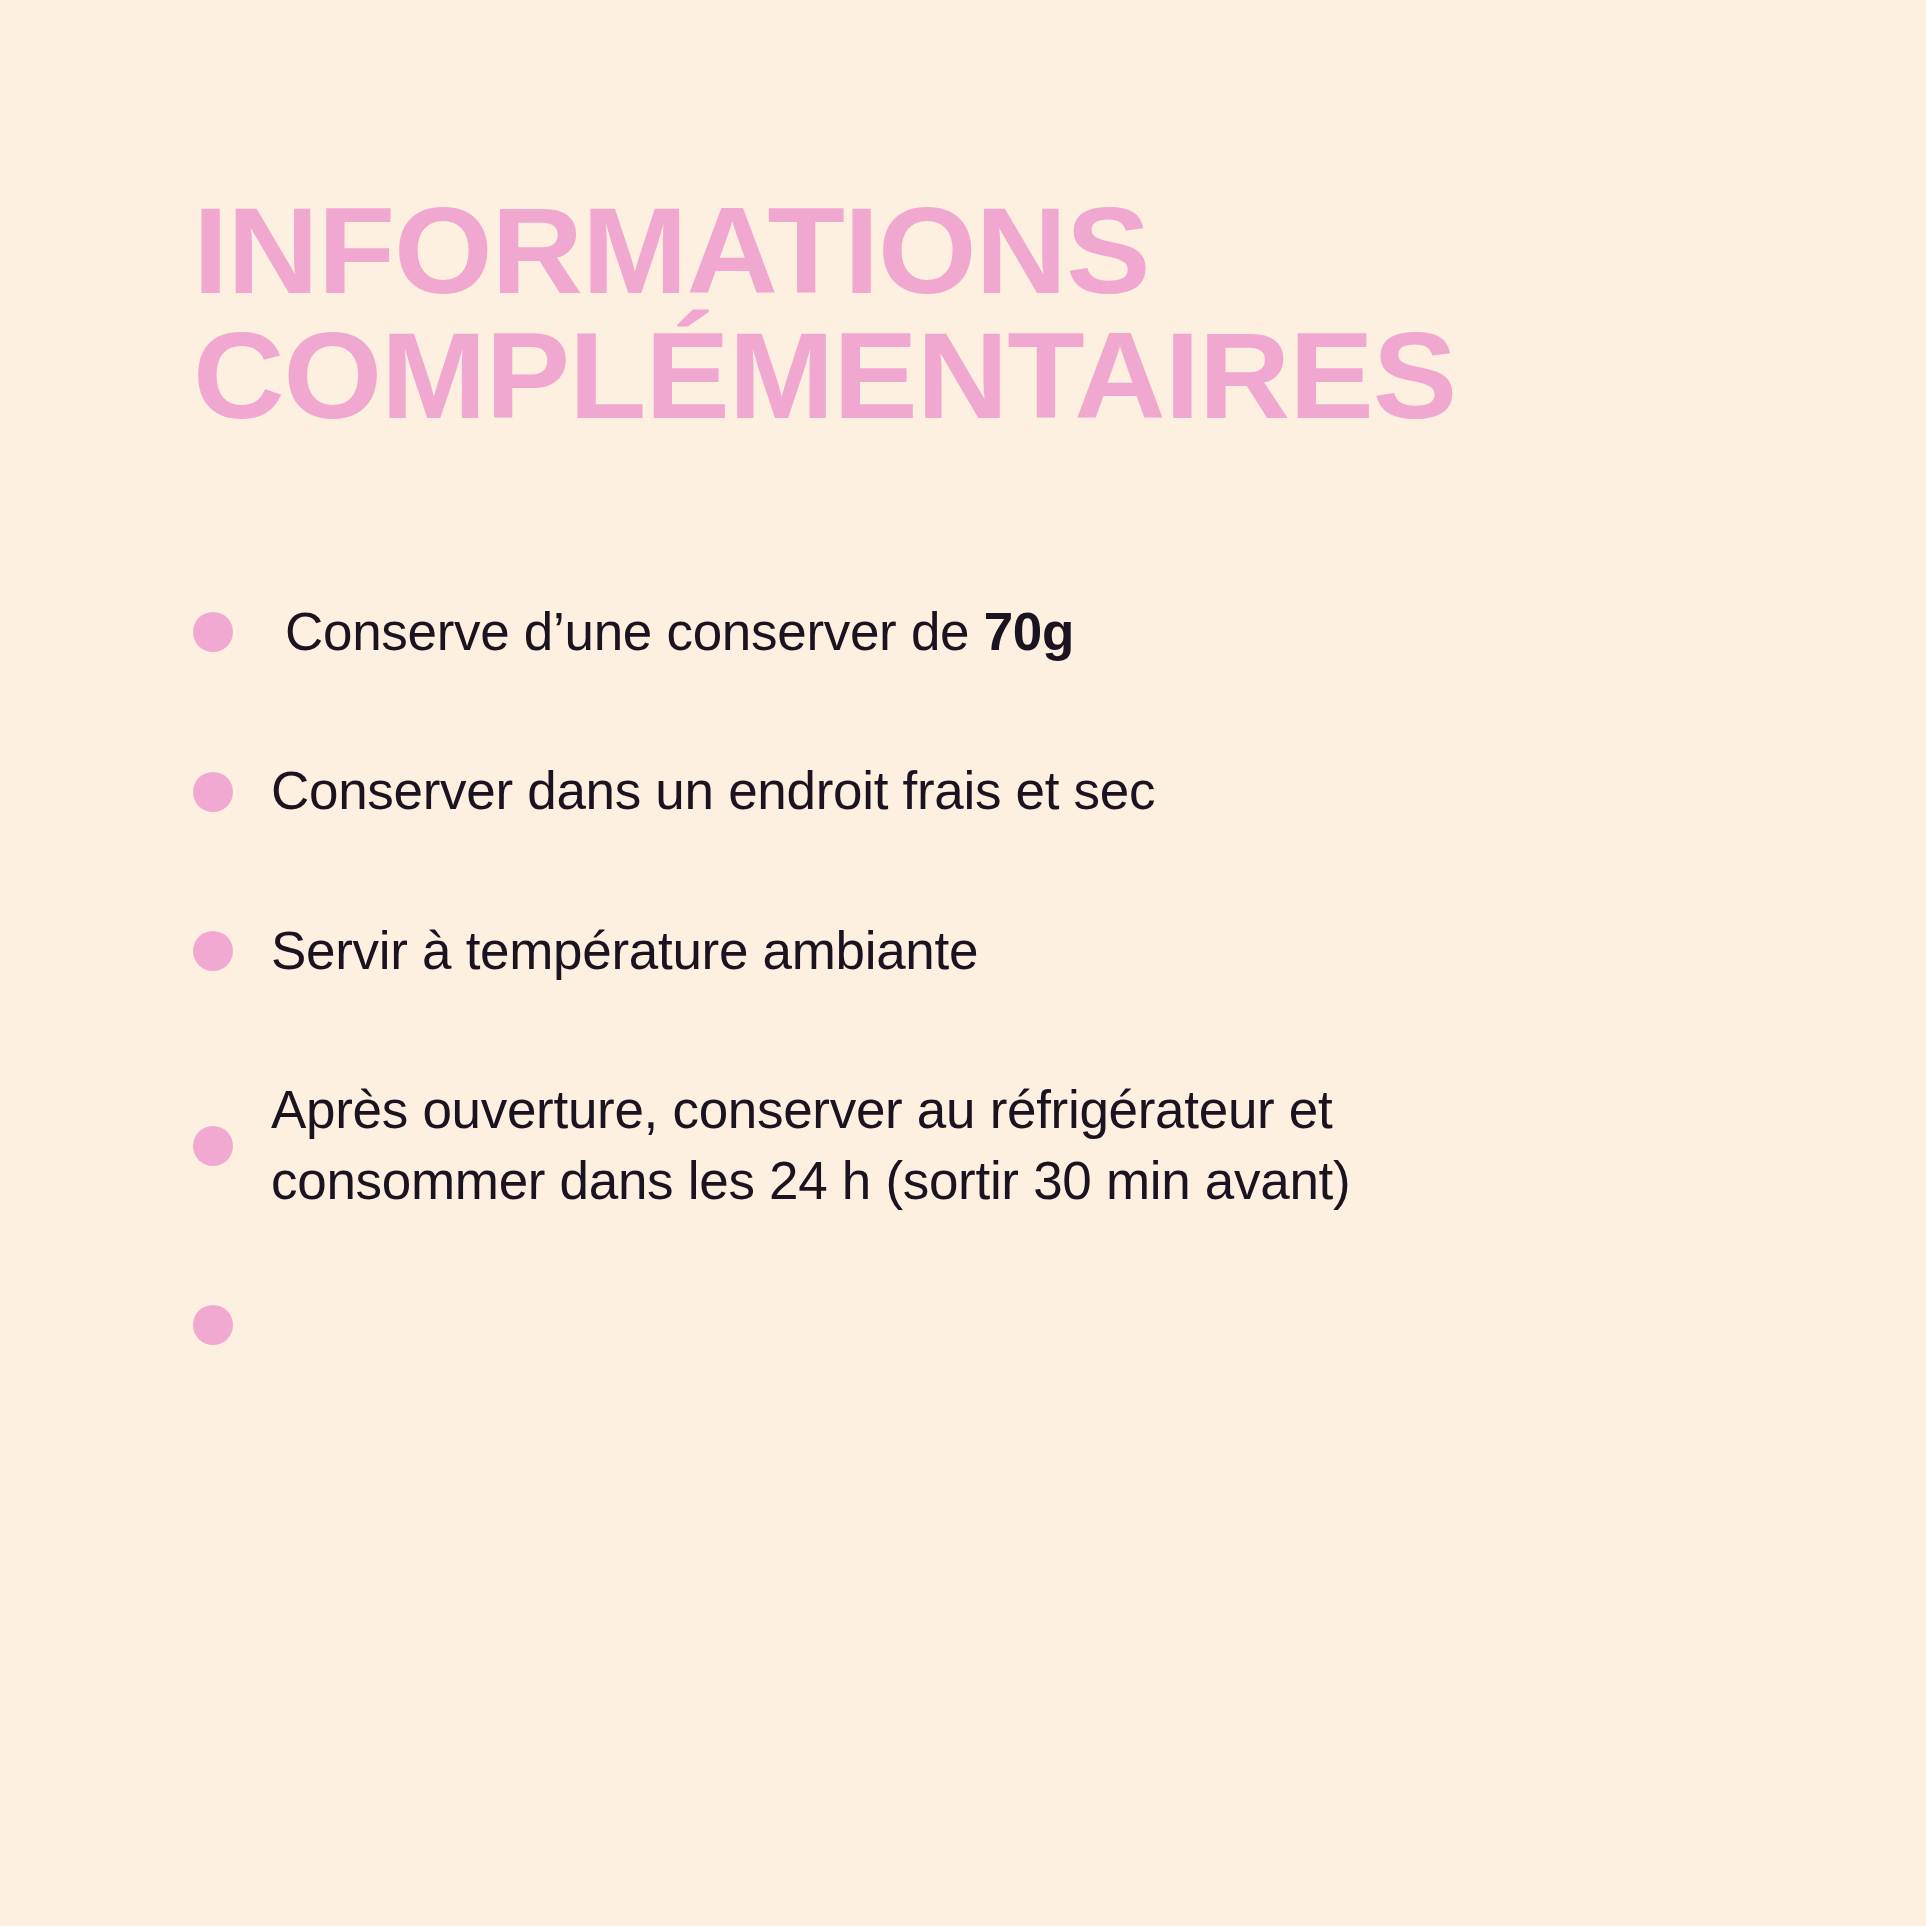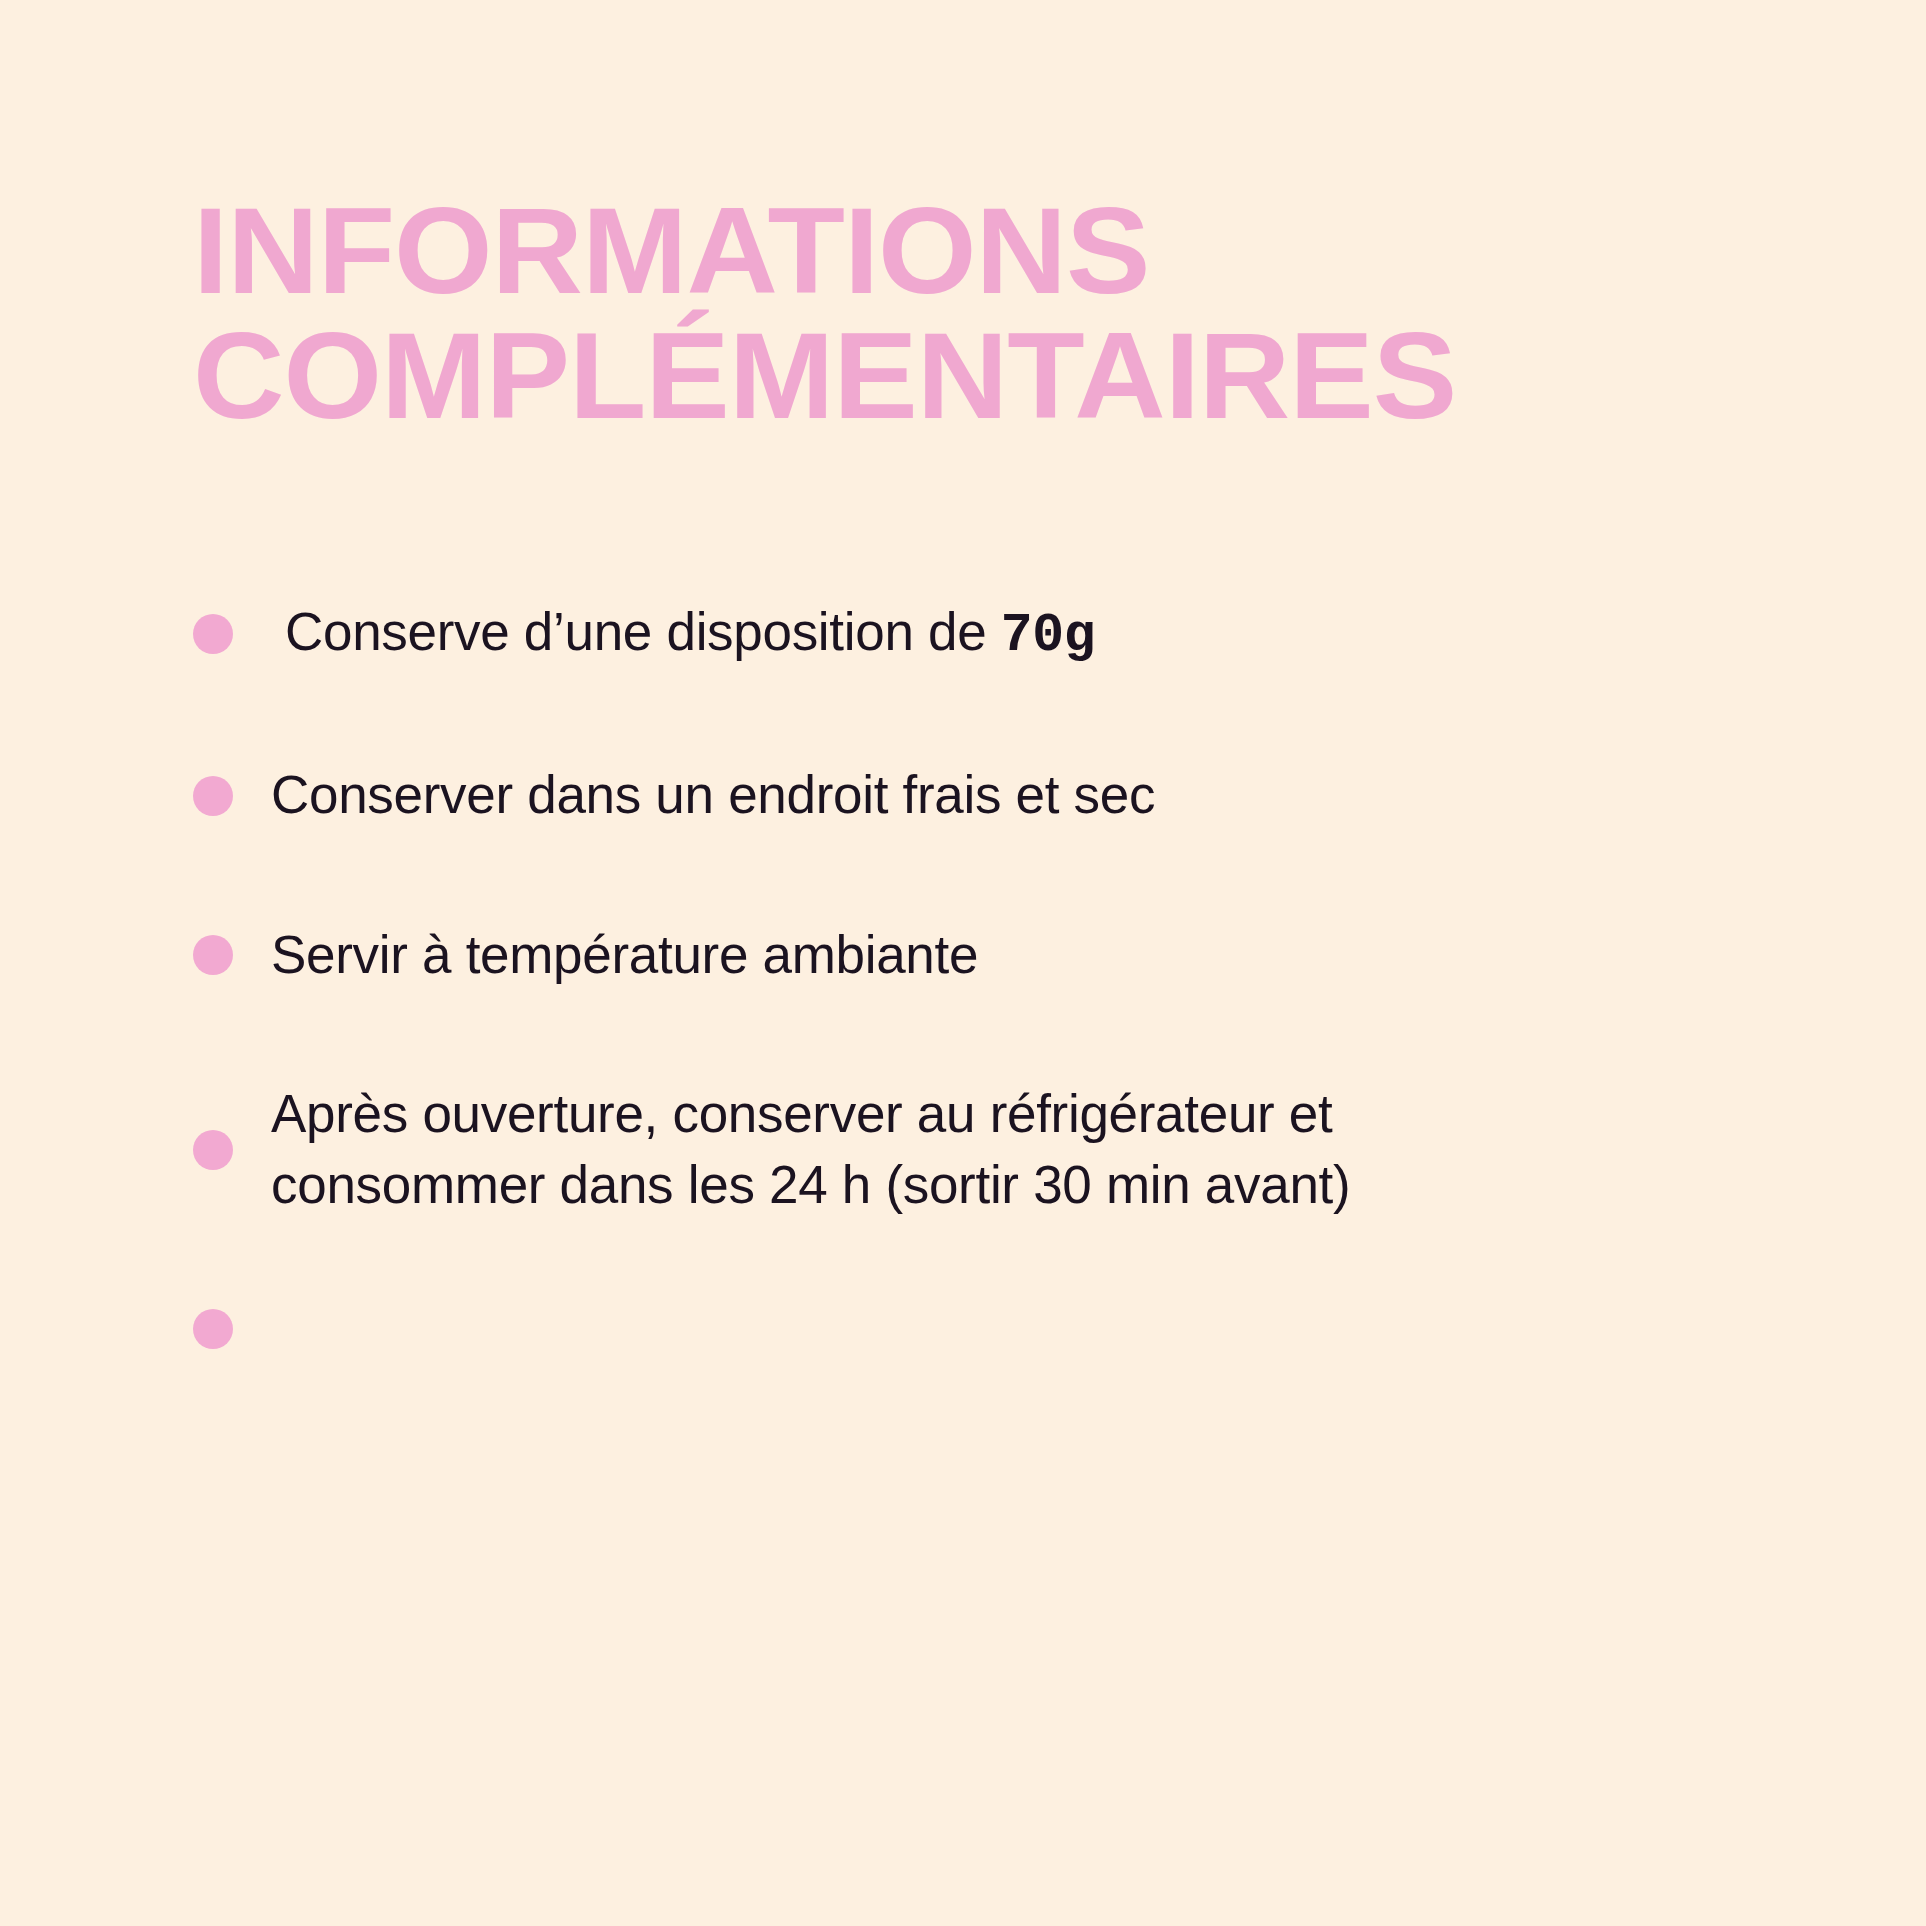--- a/index.html
+++ b/index.html
@@ -57,42 +57,41 @@
   }
   .item-text {
     color: #1B1320;
     font-size: 53px;
     line-height: 1.33;
     letter-spacing: -0.3px;
     max-width: 1317px;
   }
   .item-text b {
     font-weight: bold;
-    font-family: Liberation Mono, monospace;
   }
   .item.first .item-text {
     padding-left: 14px;
   }
   .item.tall {
     align-items: center;
   }
 </style>
 </head>
 <body>
 
 <div class="page">
 
   <h1 class="title">INFORMATIONS
 COMPLÉMENTAIRES</h1>
 
   <ul class="list">
 
     <li class="item first">
       <span class="bullet"></span>
-      <span class="item-text"><span> Conserve d’une disposition de </span><b>70g</b><span></span></span>
+      <span class="item-text"><span> Conserve d’une conserver de </span><b>70g</b><span></span></span>
     </li>
 
     <li class="item">
       <span class="bullet"></span>
       <span class="item-text">Conserver dans un endroit frais et sec</span>
     </li>
 
     <li class="item">
       <span class="bullet"></span>
       <span class="item-text">Servir à température ambiante</span>

